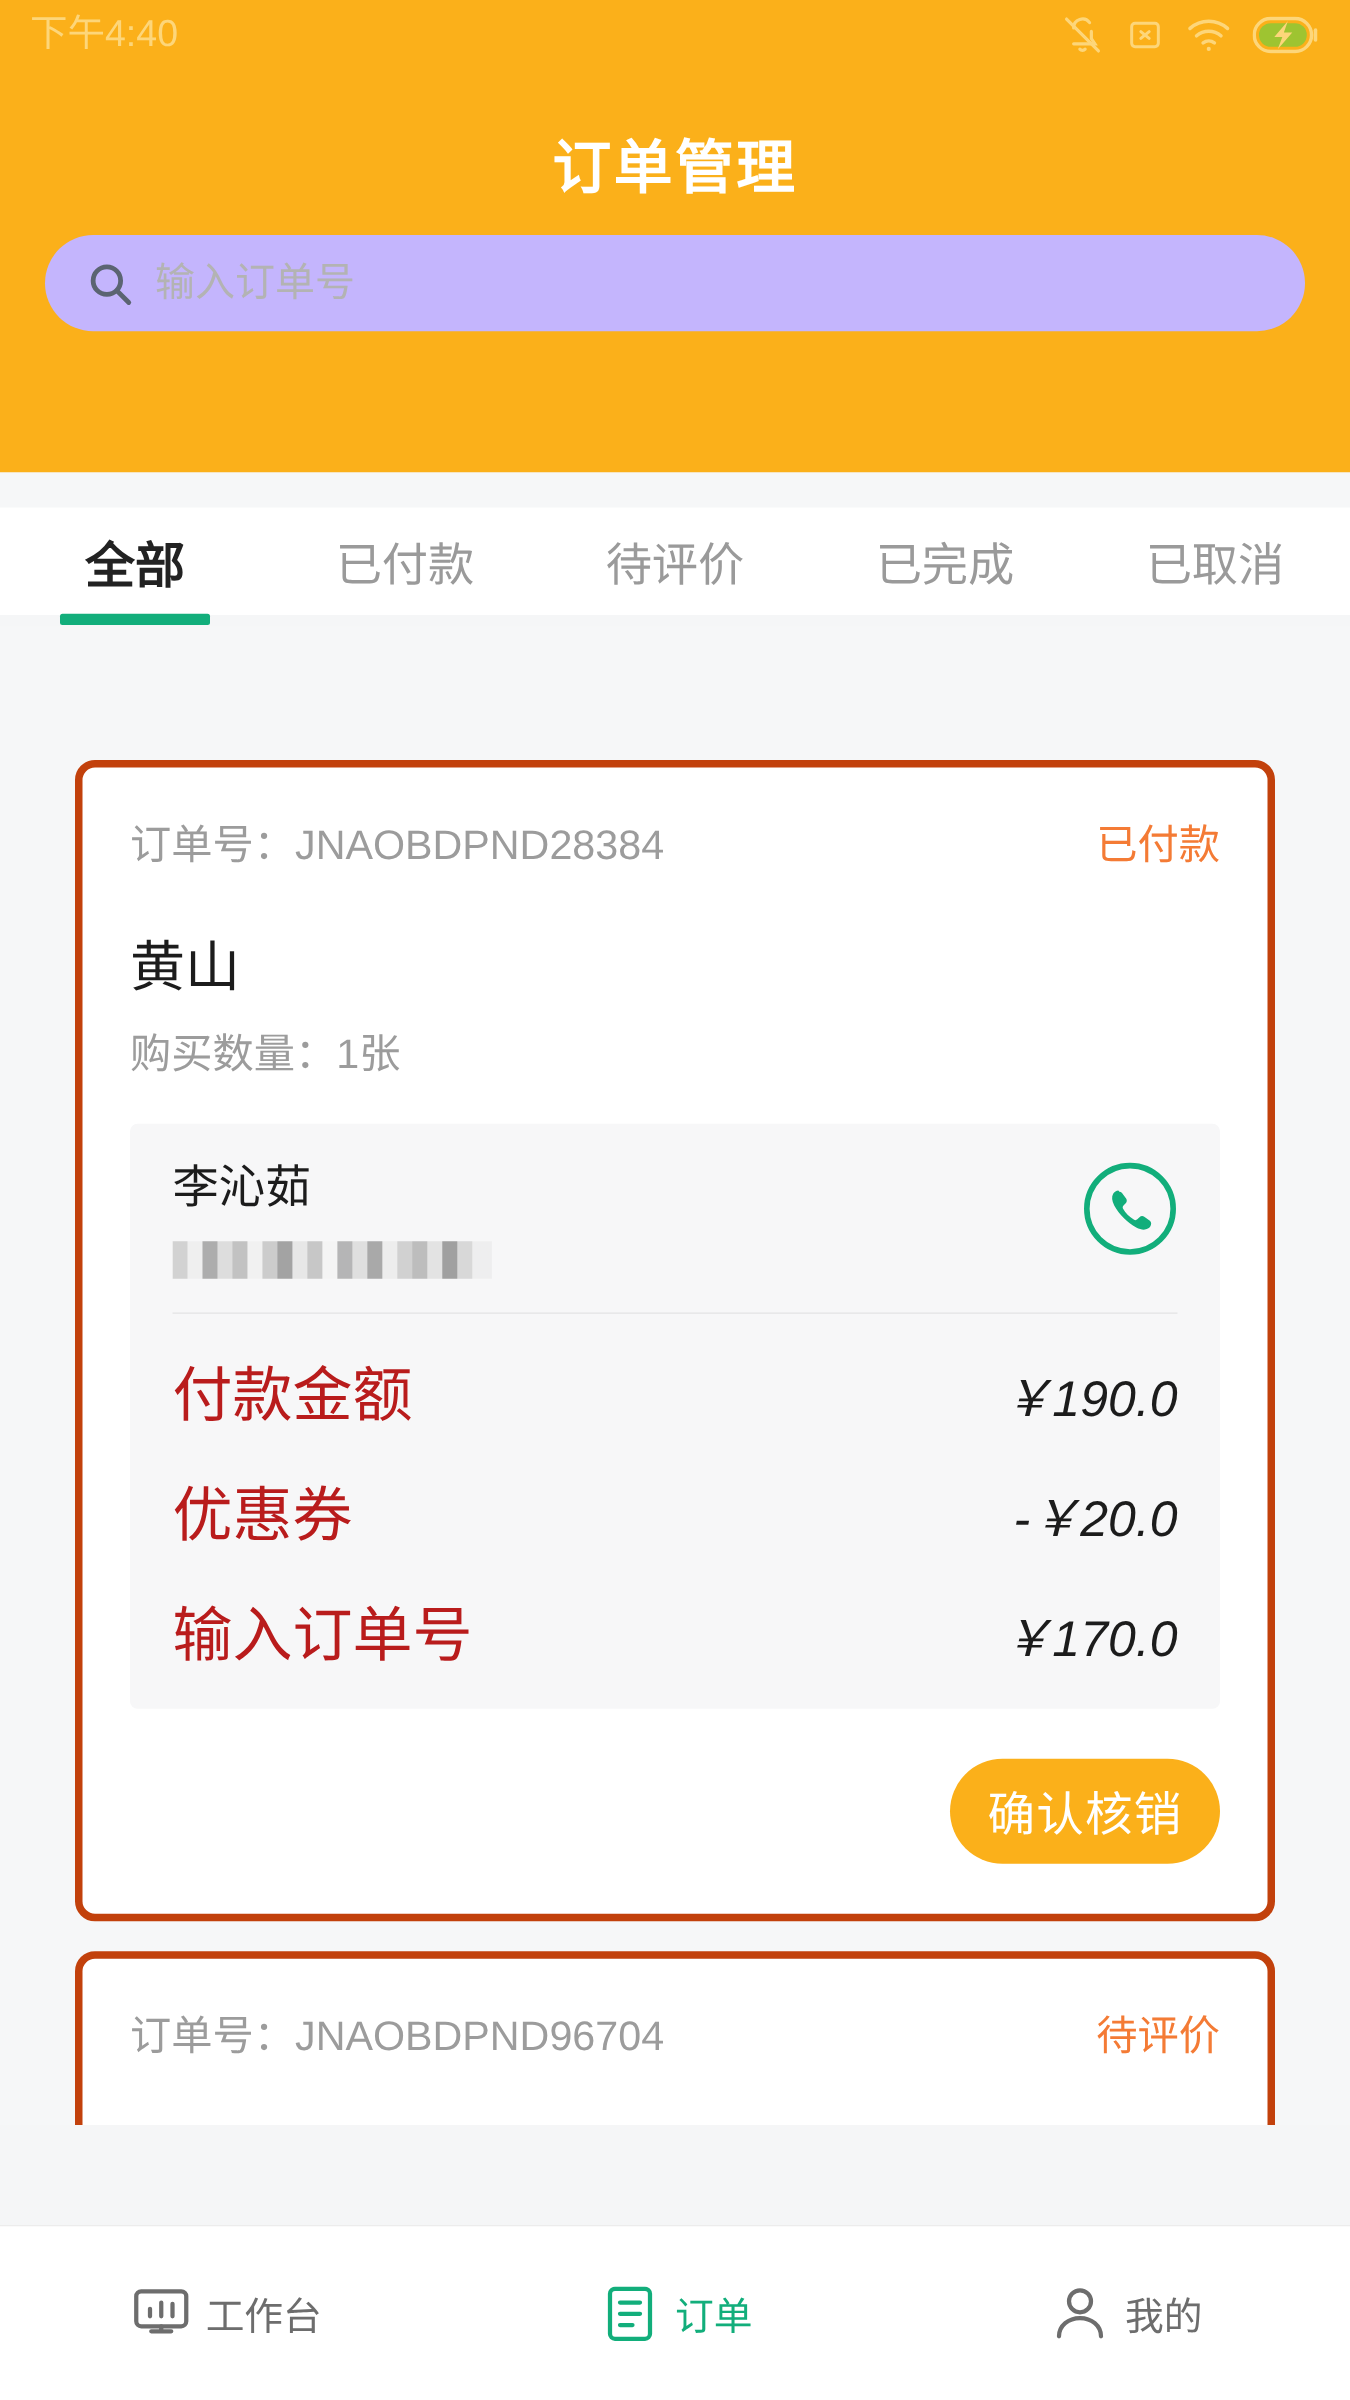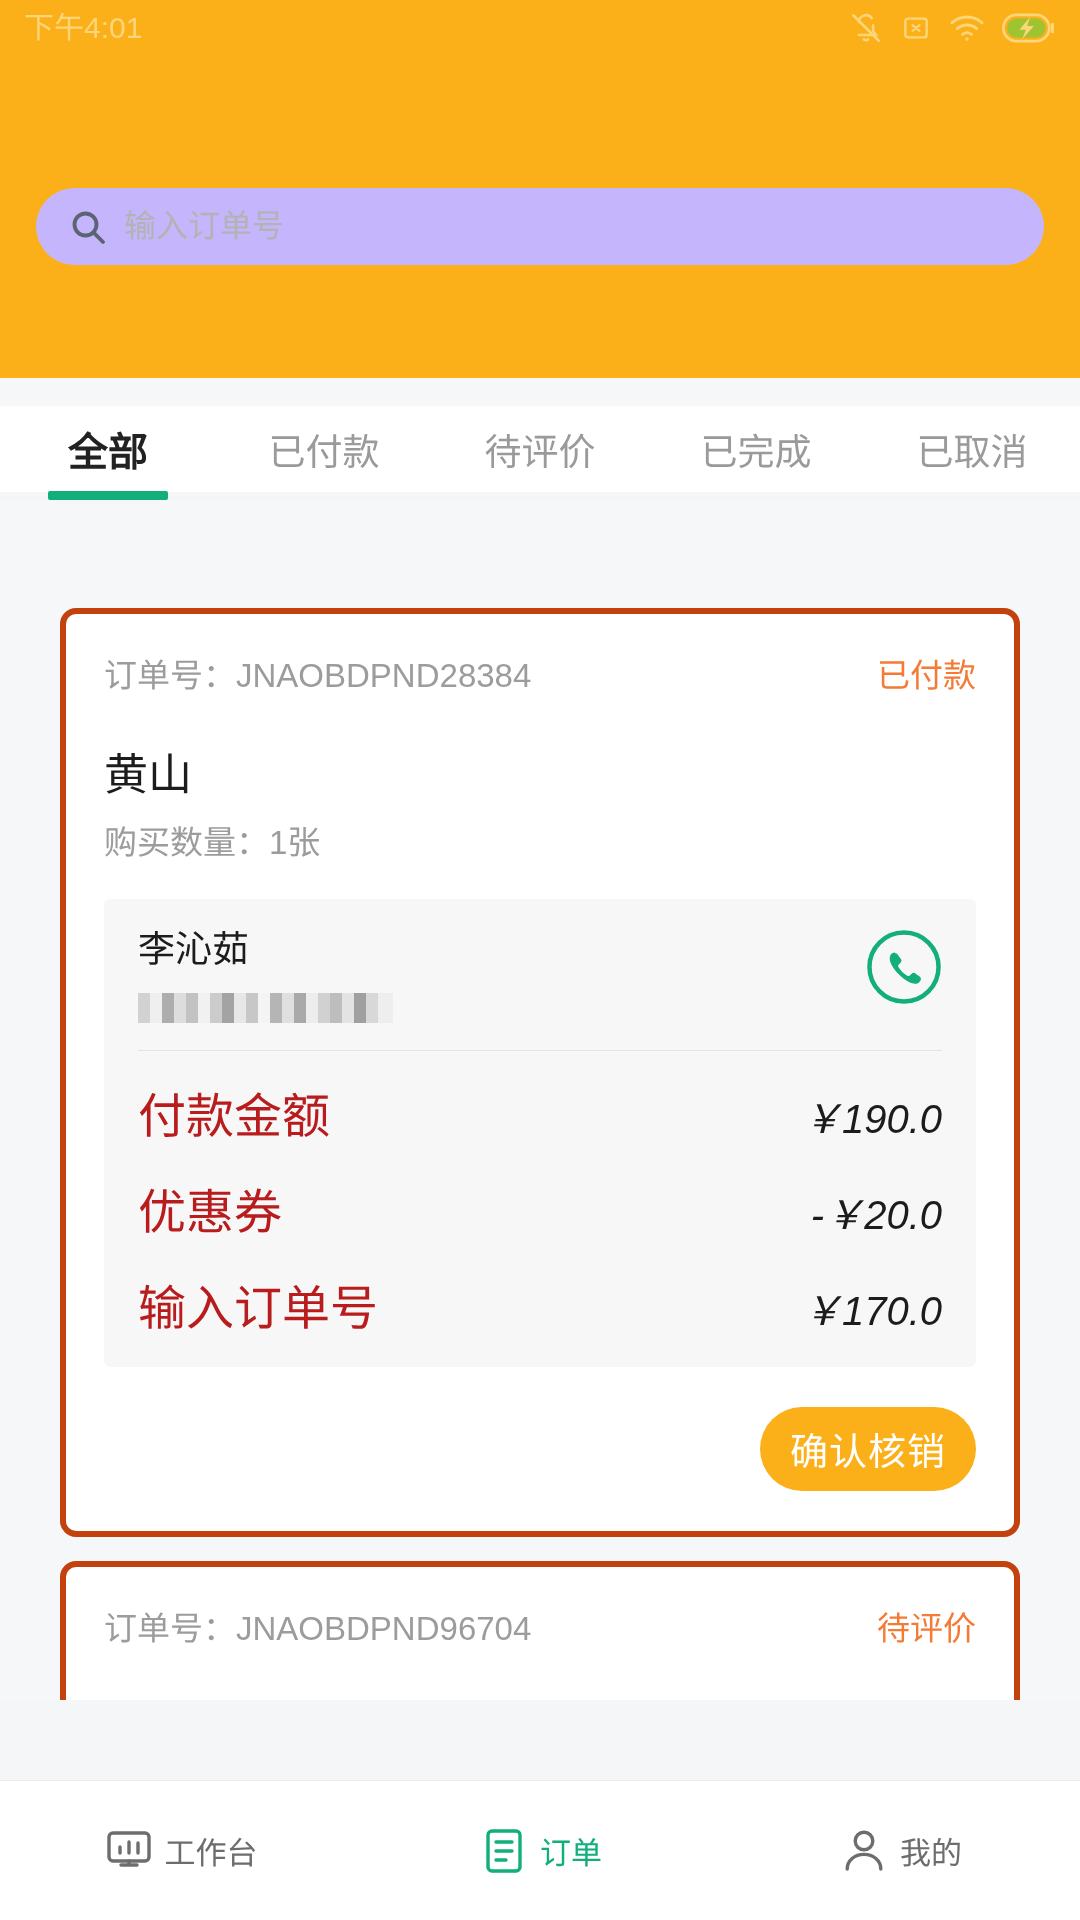--- a/index.html
+++ b/index.html
@@ -315,21 +315,21 @@
   .nav-item.active .nav-label { color: #12AE7B; }
 </style>
 </head>
 <body>
 
 <div class="screen">
 
   <div class="header">
 
     <div class="statusbar">
-      <div class="status-time">下午4:01</div>
+      <div class="status-time">下午4:40</div>
       <div class="status-icons">
         <span>
           <svg width="34" height="34" viewBox="0 0 24 24" fill="none" stroke="#fdd67a" stroke-width="1.8" stroke-linecap="round">
             <path d="M7 8a5 5 0 0 1 9-3"></path>
             <path d="M17 10v4l2 3H7"></path>
             <path d="M10.5 20a2 2 0 0 0 3 0"></path>
             <path d="M3 3l18 18"></path>
           </svg>
         </span>
         <span>
@@ -350,20 +350,21 @@
           <svg width="52" height="30" viewBox="0 0 34 19">
             <rect x="0.9" y="0.9" width="30" height="17.2" rx="8.6" fill="none" stroke="#fdd67a" stroke-width="1.8"></rect>
             <rect x="3.4" y="3.3" width="25" height="12.4" rx="6.2" fill="#9ec431"></rect>
             <path d="M18.5 2.2 L11.4 10.6 L15.6 10.6 L13.2 16.9 L20.8 8.2 L16.4 8.2 Z" fill="#fdd67a"></path>
             <rect x="32" y="6" width="2" height="7" rx="1" fill="#fdd67a"></rect>
           </svg>
         </span>
       </div>
     </div>
 
+    <div class="page-title">订单管理</div>
 
     <div class="searchbar">
       <span class="search-icon-wrap">
         <svg width="40" height="40" viewBox="0 0 24 24" fill="none" stroke="#5b6472" stroke-width="2.3" stroke-linecap="round">
           <circle cx="10.5" cy="10.5" r="6.6"></circle>
           <path d="M15.4 15.4 L21 21"></path>
         </svg>
       </span>
       <input class="search-input" type="text" placeholder="输入订单号" style="">
     </div>

